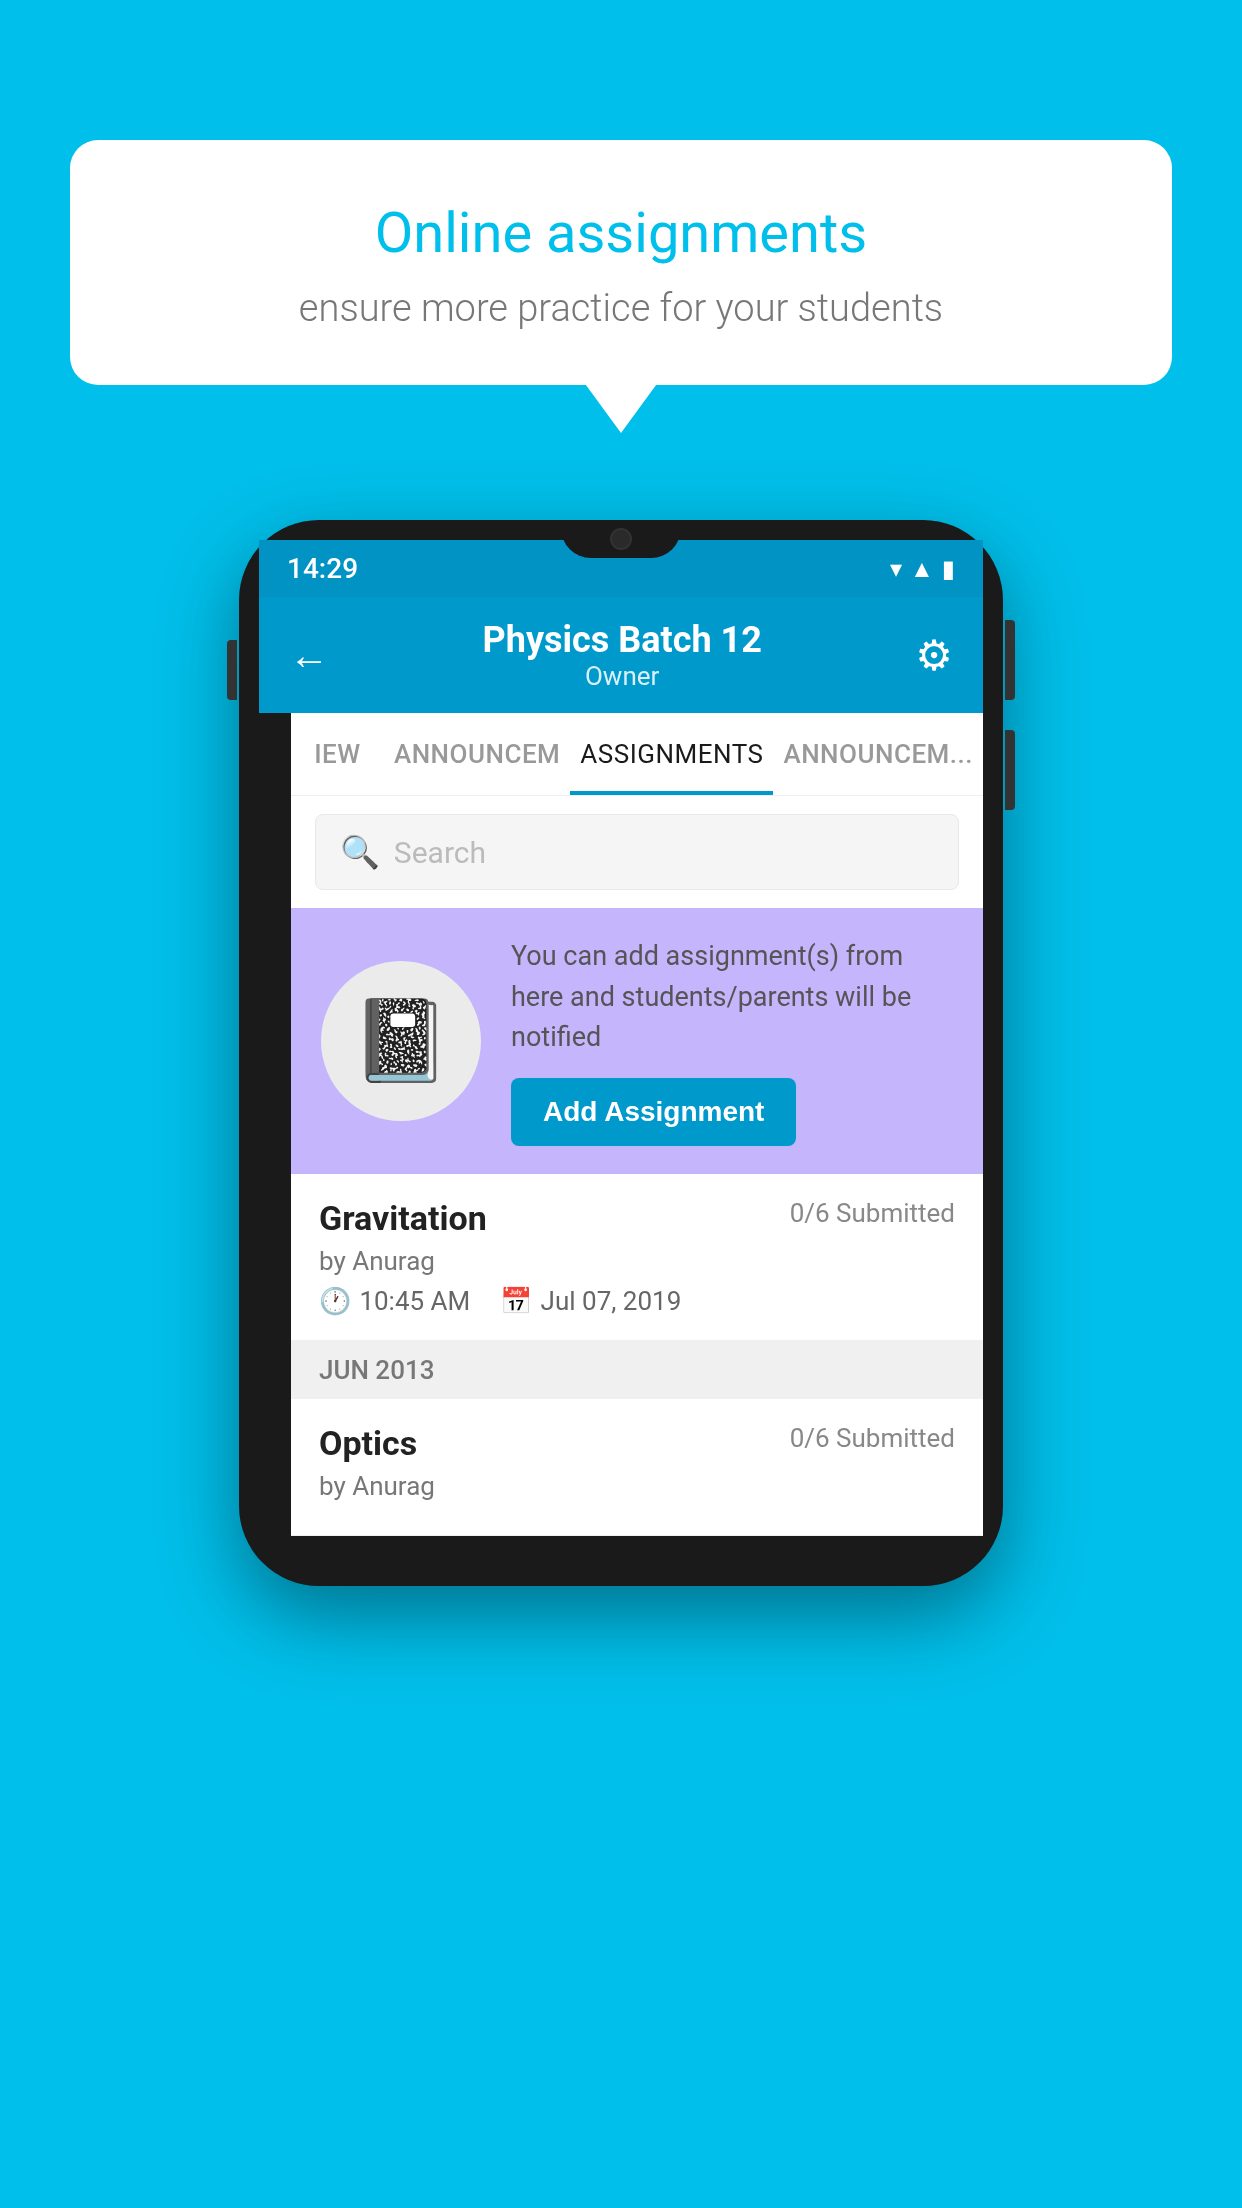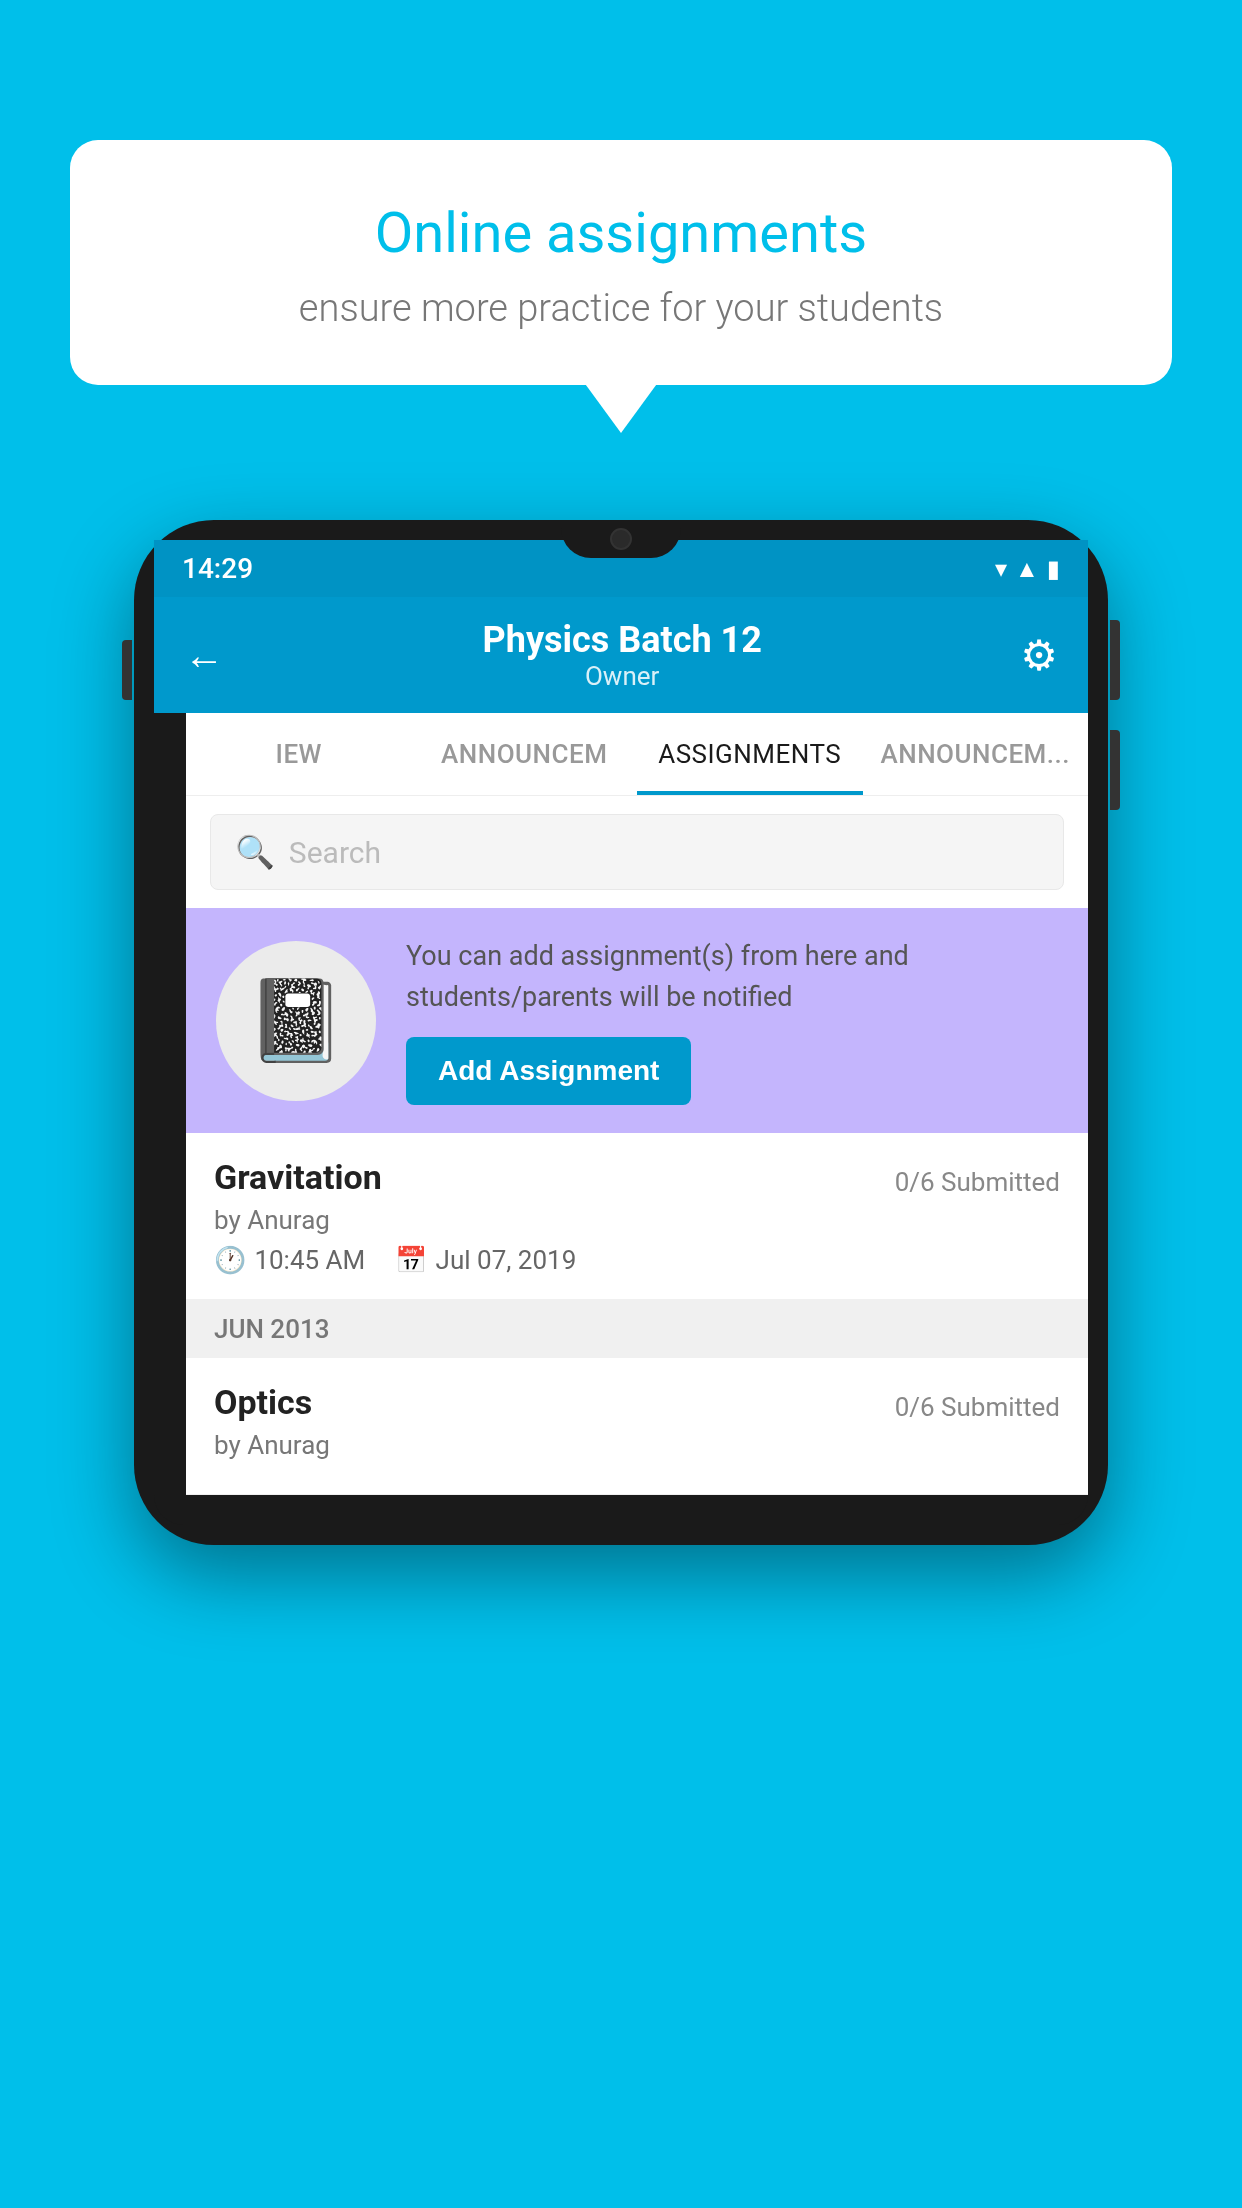--- a/index.html
+++ b/index.html
@@ -55,21 +55,21 @@
       text-align: center;
       font-weight: 300;
     }
 
     
     .phone-container {
       position: absolute;
       top: 520px;
       left: 50%;
       transform: translateX(-50%);
-      width: 974px;
+      width: 764px;
     }
 
     .phone-frame {
       background: #1a1a1a;
       border-radius: 80px;
       padding: 20px;
       position: relative;
       box-shadow: 0 30px 80px rgba(0,0,0,0.4);
     }
 
@@ -281,21 +281,21 @@
     
     .assignment-item {
       padding: 24px 28px;
       background: white;
       border-bottom: 1px solid #f0f0f0;
     }
 
     .assignment-header {
       display: flex;
       justify-content: space-between;
-      align-items: flex-end;
+      align-items: flex-start;
       margin-bottom: 8px;
     }
 
     .assignment-title {
       font-size: 34px;
       font-weight: 700;
       color: #222;
     }
 
     .assignment-submitted {

